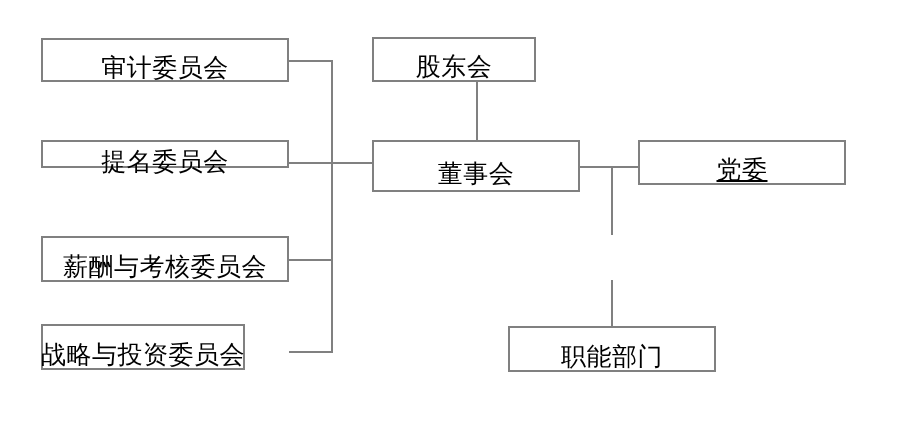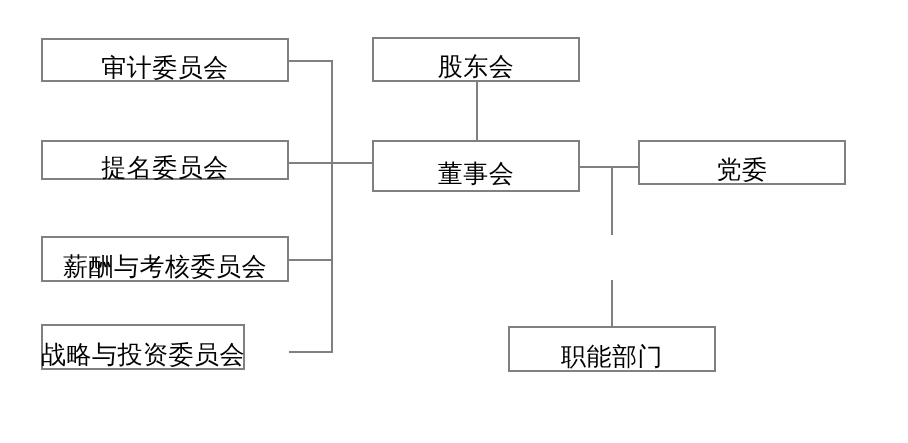--- a/index.html
+++ b/index.html
@@ -48,41 +48,41 @@
 </style>
 </head>
 <body>
 
 <div id="chart-canvas">
 
   <div class="node-box" style="left:41px; top:38px; width:248px; height:44px;">
     <span class="node-label">审计委员会</span>
   </div>
 
-  <div class="node-box" style="left:41px; top:140px; width:248px; height:40px;">
+  <div class="node-box" style="left:41px; top:140px; width:248px; height:28px;">
     <span class="node-label">提名委员会</span>
   </div>
 
   <div class="node-box" style="left:41px; top:236px; width:248px; height:46px;justify-content:center;">
     <span class="node-label">薪酬与考核委员会</span>
   </div>
 
   <div class="node-box" style="left:41px; top:324px; width:204px; height:46px;">
     <span class="node-label">战略与投资委员会</span>
   </div>
 
-  <div class="node-box" style="left:372px; top:37px; width:208px; height:45px;">
+  <div class="node-box" style="left:372px; top:37px; width:164px; height:45px;">
     <span class="node-label">股东会</span>
   </div>
 
   <div class="node-box" style="left:372px; top:140px; width:208px; height:52px;">
     <span class="node-label">董事会</span>
   </div>
 
-  <div class="node-box" style="left:638px; top:140px; width:208px; height:45px;">
+  <div class="node-box" style="left:638px; top:140px; width:208px; height:45px;text-decoration:underline;">
     <span class="node-label">党委</span>
   </div>
 
 
   <div class="node-box" style="left:508px; top:326px; width:208px; height:46px;text-align:center;">
     <span class="node-label">职能部门</span>
   </div>
 
   <div class="connector v" style="left:331px; top:60px; height:293px;"></div>
 

